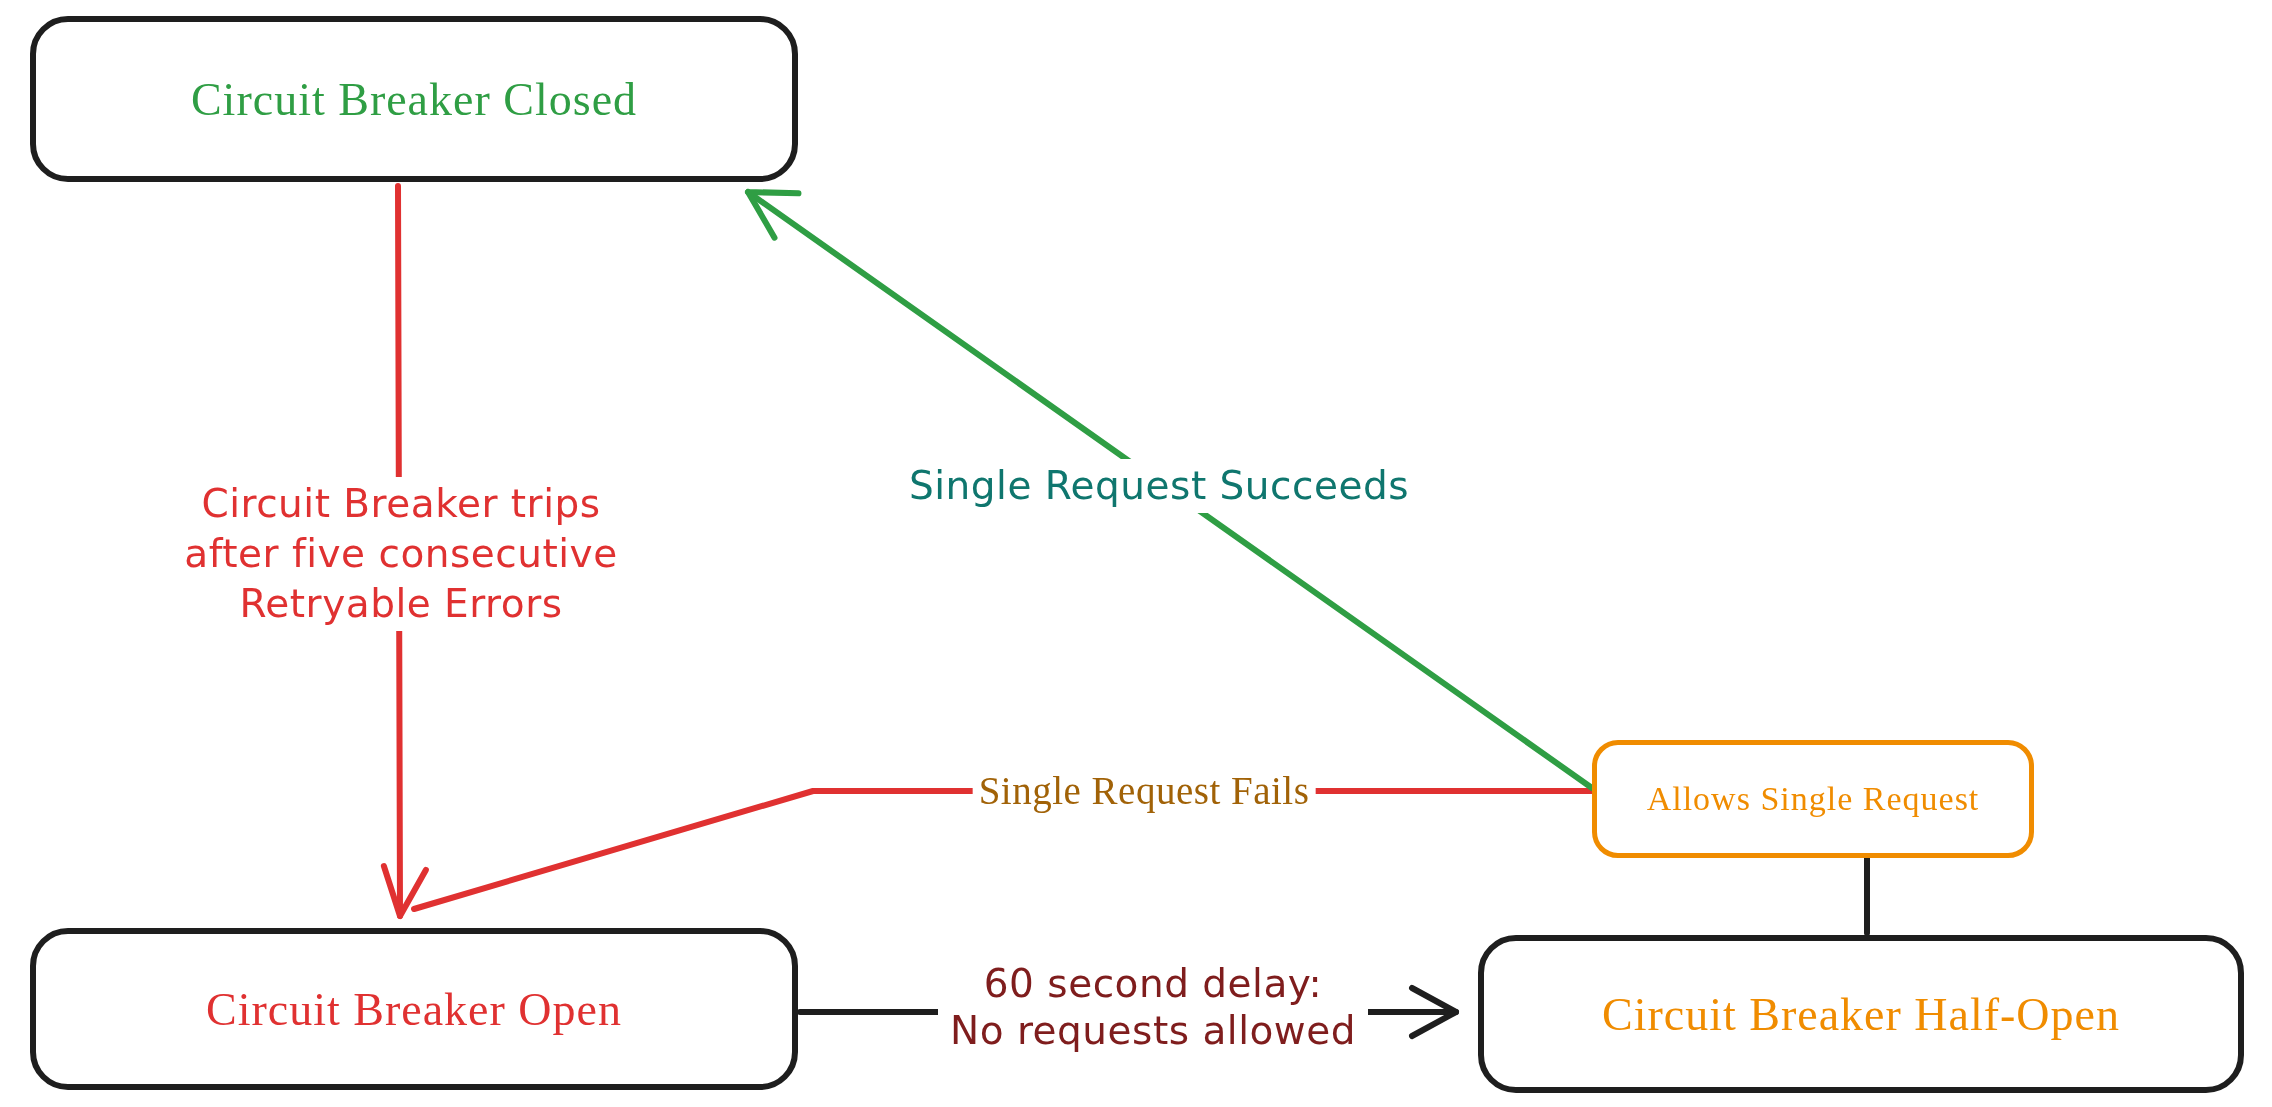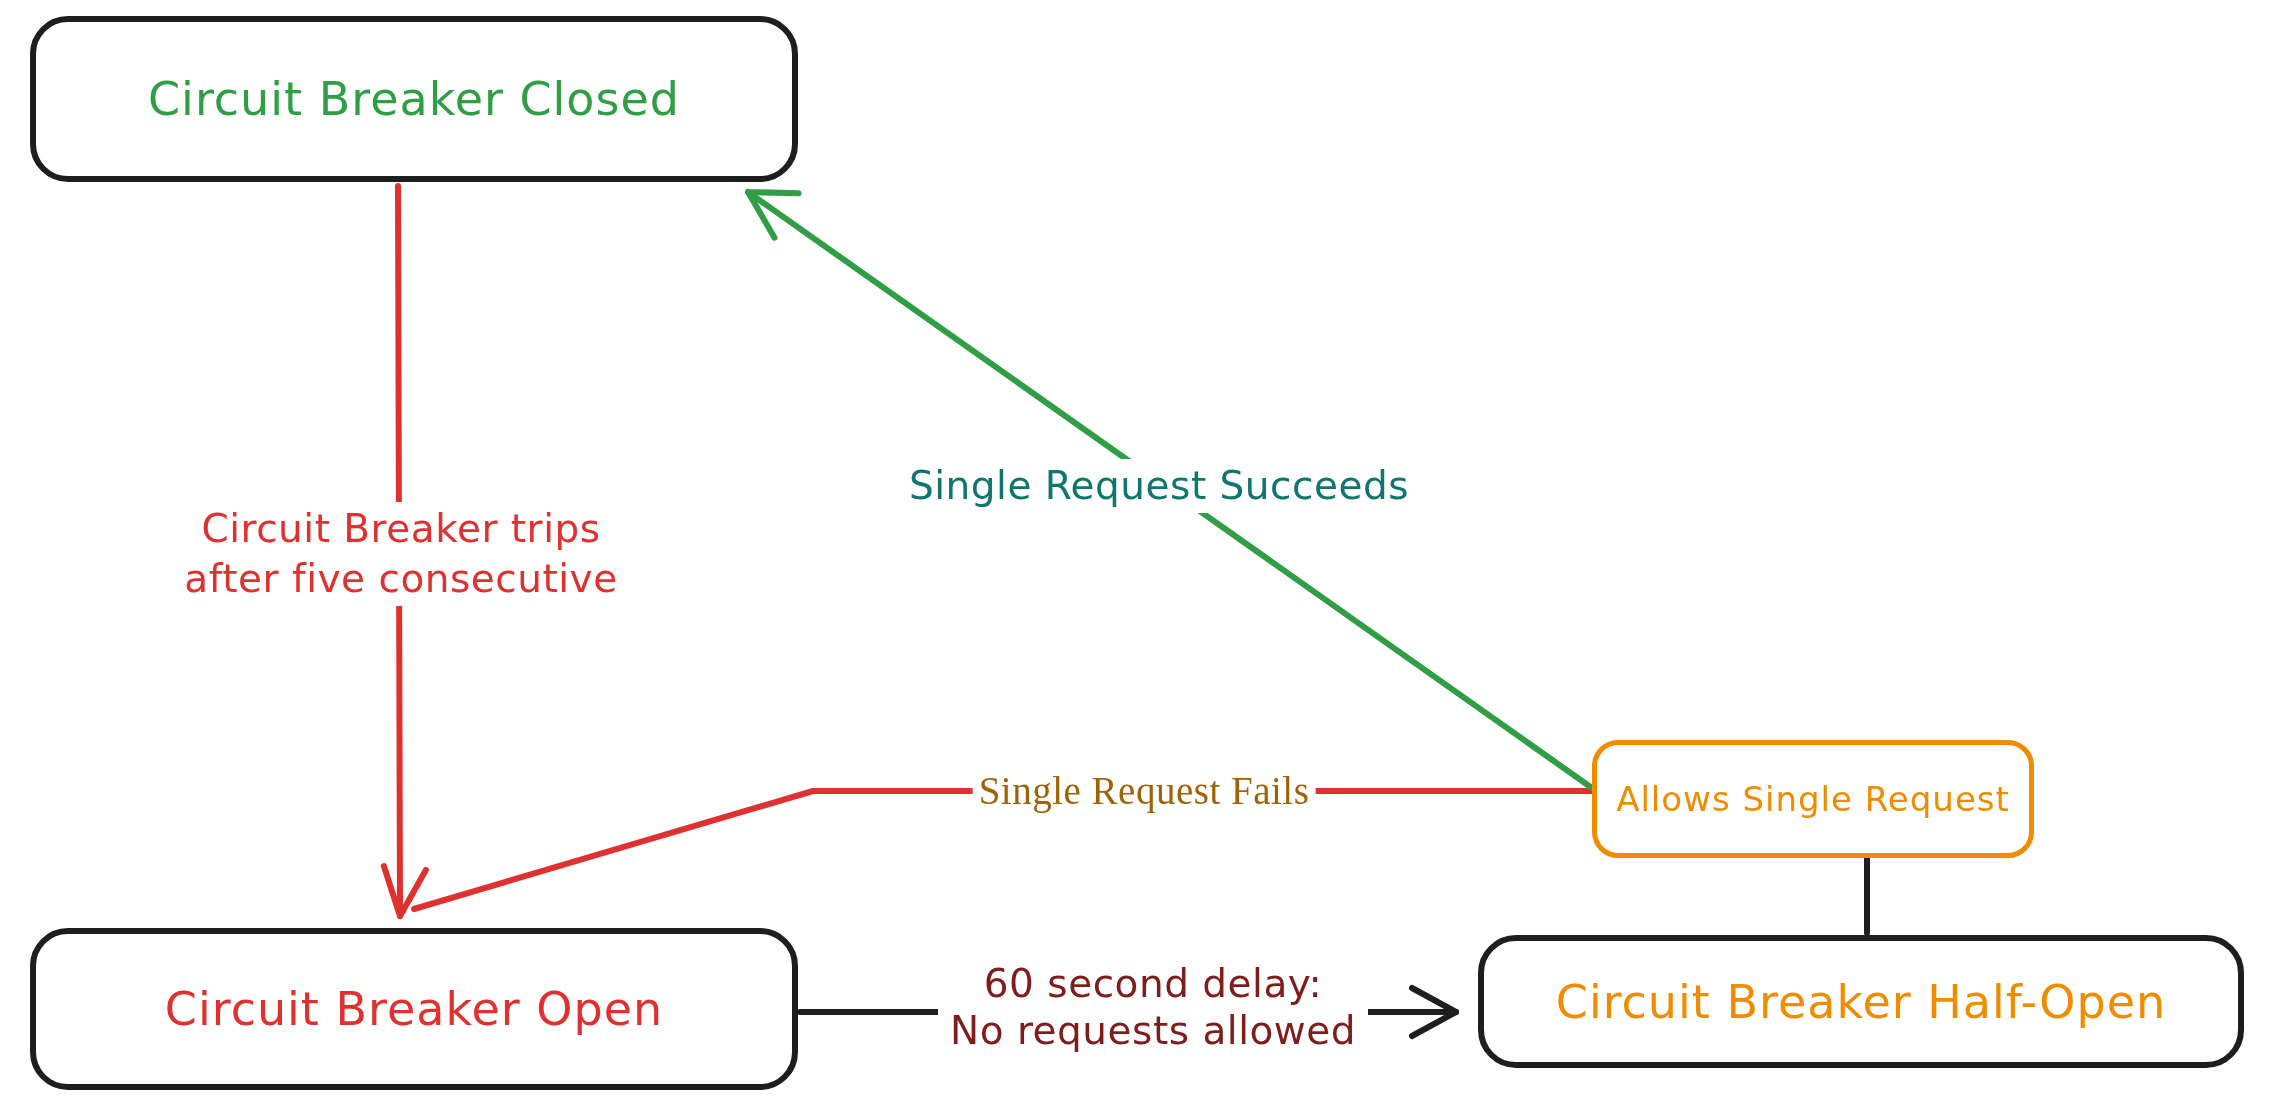--- a/index.html
+++ b/index.html
@@ -24,31 +24,32 @@
   .node {
     position: absolute;
     background: #ffffff;
     border: 6px solid #1e1e1e;
     border-radius: 38px;
     display: flex;
     align-items: center;
     justify-content: center;
     box-sizing: border-box;
     text-align: left;
+    font-family: Liberation Serif, serif;
   }
   .node .node-label {
     font-size: 46px;
     letter-spacing: 1px;
     white-space: nowrap;
   }
   .node-closed   { left: 30px;   top: 16px;  width: 768px; height: 166px; }
   .node-closed .node-label { color: #2f9e44; }
   .node-open     { left: 30px;   top: 928px; width: 768px; height: 162px; }
   .node-open .node-label { color: #e03131; }
-  .node-halfopen { left: 1478px; top: 935px; width: 766px; height: 133px; }
+  .node-halfopen { left: 1478px; top: 935px; width: 766px; height: 158px; }
   .node-halfopen .node-label { color: #f08c00; }
   .node-allows   { left: 1592px; top: 740px; width: 442px; height: 118px;
                    border-color: #f08c00; border-width: 5px; border-radius: 26px; }
   .node-allows .node-label { color: #f08c00; font-size: 34px; }
 
   .edge-label {
     position: absolute;
     transform: translate(-50%, -50%);
     background: #ffffff;
     text-align: center;
@@ -104,20 +105,21 @@
     <span class="node-label">Circuit Breaker Half-Open</span>
   </div>
 
   <div class="node node-allows">
     <span class="node-label">Allows Single Request</span>
   </div>
 
   <div class="edge-label label-trip">
     <div>Circuit Breaker trips</div>
     <div>after five consecutive</div>
+    <div>Retryable Errors</div>
   </div>
 
   <div class="edge-label label-succeeds">Single Request Succeeds</div>
 
   <div class="edge-label label-fails">Single Request Fails</div>
 
   <div class="edge-label label-delay">
     <div>60 second delay:</div>
     <div>No requests allowed</div>
   </div>

